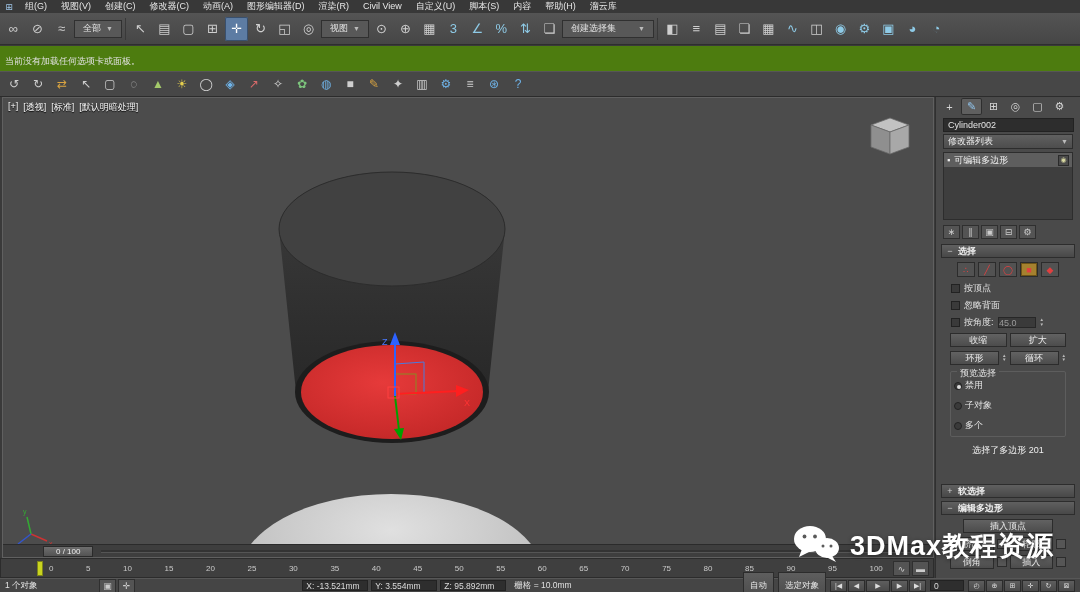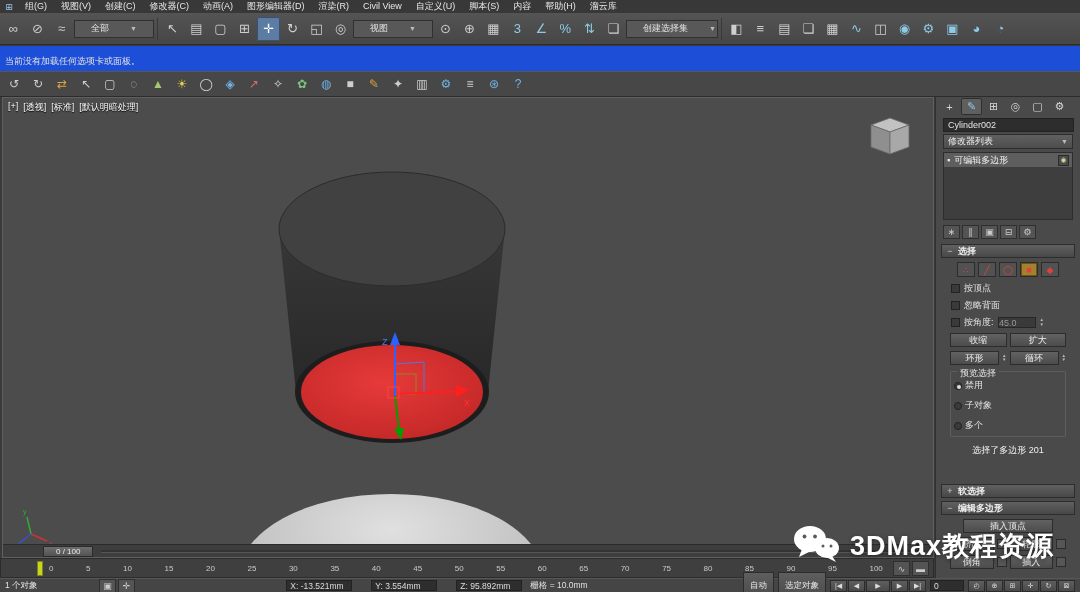--- a/index.html
+++ b/index.html
@@ -15,25 +15,25 @@
   .menu-item { padding:0 7px; height:13px; line-height:13px; cursor:default; white-space:nowrap; }
   
   .main-toolbar { position:absolute; left:0; top:13px; width:1080px; height:32px;
     background:linear-gradient(#545454,#464646); border-bottom:1px solid #2e2e2e;
     display:flex; align-items:center; padding:0 2px; gap:1px; }
   .tbtn { width:23px; height:24px; display:flex; align-items:center; justify-content:center;
     font-size:13px; color:#cfcfcf; border-radius:2px; flex:0 0 auto; }
   .tbtn.active { background:#5d7ca3; box-shadow:inset 0 0 0 1px #39506e; color:#fff; }
   .tb-sep { width:1px; height:22px; background:#393939; margin:0 2px; flex:0 0 auto; }
   .tb-select { height:18px; background:#585858; border:1px solid #303030; color:#e2e2e2;
-    display:flex; align-items:center; padding:0 16px; gap:21px; flex:0 0 auto; white-space:nowrap; }
+    display:flex; align-items:center; padding:0 8px; gap:5px; flex:0 0 auto; white-space:nowrap; }
   .tb-select .car { font-size:7px; color:#bbb; }
   
   .ribbon-msg { position:absolute; left:0; top:46px; width:1080px; height:25px;
-    background:#1d4ed8; display:flex; align-items:flex-end; padding:0 0 3px 5px; color:#e0e0e0; }
+    background:#4d7c0f; display:flex; align-items:flex-end; padding:0 0 3px 5px; color:#e0e0e0; }
   .tool-row2 { position:absolute; left:0; top:71px; width:1080px; height:26px;
     background:#474747; border-top:1px solid #565656; border-bottom:1px solid #2c2c2c;
     display:flex; align-items:center; padding-left:3px; gap:2px; }
   .tbtn2 { width:22px; height:21px; display:flex; align-items:center; justify-content:center;
     font-size:12px; color:#cfcfcf; border-radius:2px; flex:0 0 auto; }
   
   .viewport { position:absolute; left:2px; top:97px; width:932px; height:461px;
     background:#4c4c4c; border:1px solid #606060; }
   .vp-labels { position:absolute; left:5px; top:3px; display:flex; gap:5px; z-index:5; }
   .vp-label { color:#fff; font-size:9px; text-shadow:0 1px 1px #000; cursor:default; }
@@ -465,21 +465,21 @@
     </div>
 </div>
 
 <div class="statusbar">
   <span class="sb-objects">1 个对象</span>
   <span style="display:flex;gap:2px">
       <div class="st-btn">▣</div>
       <div class="st-btn">✛</div>
     </span>
   <div class="sb-gap"></div>
-  <span style="display:flex;gap:19px">
+  <span style="display:flex;gap:3px">
       <span class="coord">X: -13.521mm</span>
       <span class="coord">Y: 3.554mm</span>
       <span class="coord">Z: 95.892mm</span>
     </span>
   <span class="sb-grid">栅格 = 10.0mm</span>
   <div class="sb-gap"></div>
   <button class="sb-btn">自动</button>
   <button class="sb-btn">选定对象</button>
   <div class="sb-playback">
       <div class="pb-btn">|◀</div>

